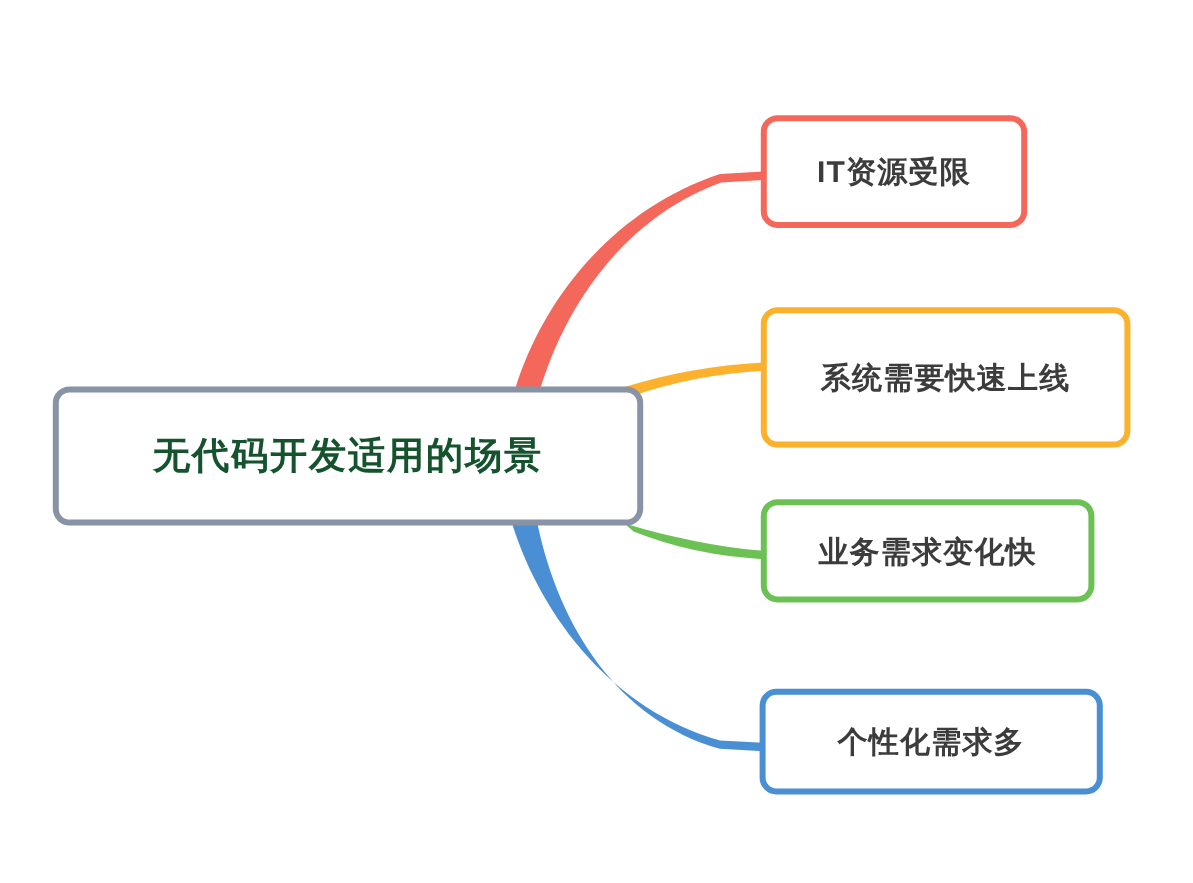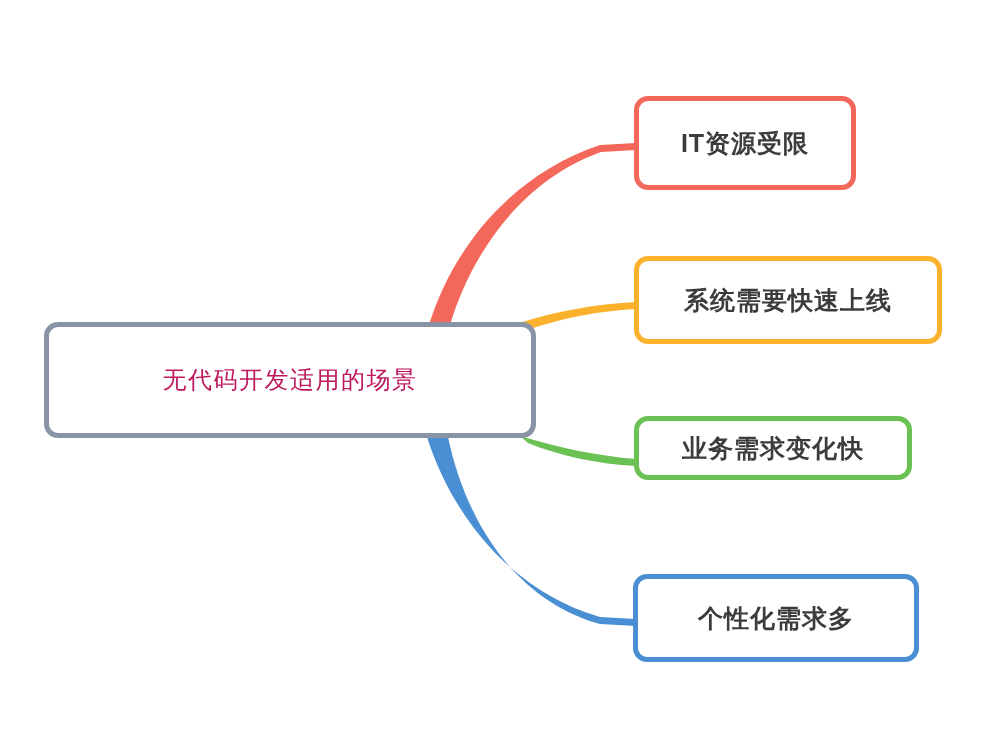--- a/index.html
+++ b/index.html
@@ -45,48 +45,48 @@
   #node-root {
     left: 44px;
     top: 322px;
     width: 492px;
     height: 116px;
     border-width: 5px;
     border-color: #8894a6;
     border-radius: 14px;
   }
   #node-root .node-label {
-    font-size: 24px;
-    font-weight: 400;
-    color: #be185d;
+    font-size: 31px;
+    font-weight: 700;
+    color: #14532d;
     letter-spacing: 1.5px;
   }
   #node-it-resource {
     left: 634px;
     top: 96px;
     width: 222px;
     height: 94px;
     border-width: 5px;
     border-color: #f4685b;
     border-radius: 14px;
   }
   #node-fast-launch {
     left: 634px;
     top: 256px;
     width: 308px;
-    height: 88px;
+    height: 117px;
     border-width: 5px;
     border-color: #fbb12c;
     border-radius: 14px;
   }
   #node-changing-needs {
     left: 634px;
     top: 416px;
     width: 278px;
-    height: 64px;
+    height: 86px;
     border-width: 5px;
     border-color: #6cc155;
     border-radius: 14px;
   }
   #node-personalized {
     left: 633px;
     top: 574px;
     width: 286px;
     height: 88px;
     border-width: 5px;

